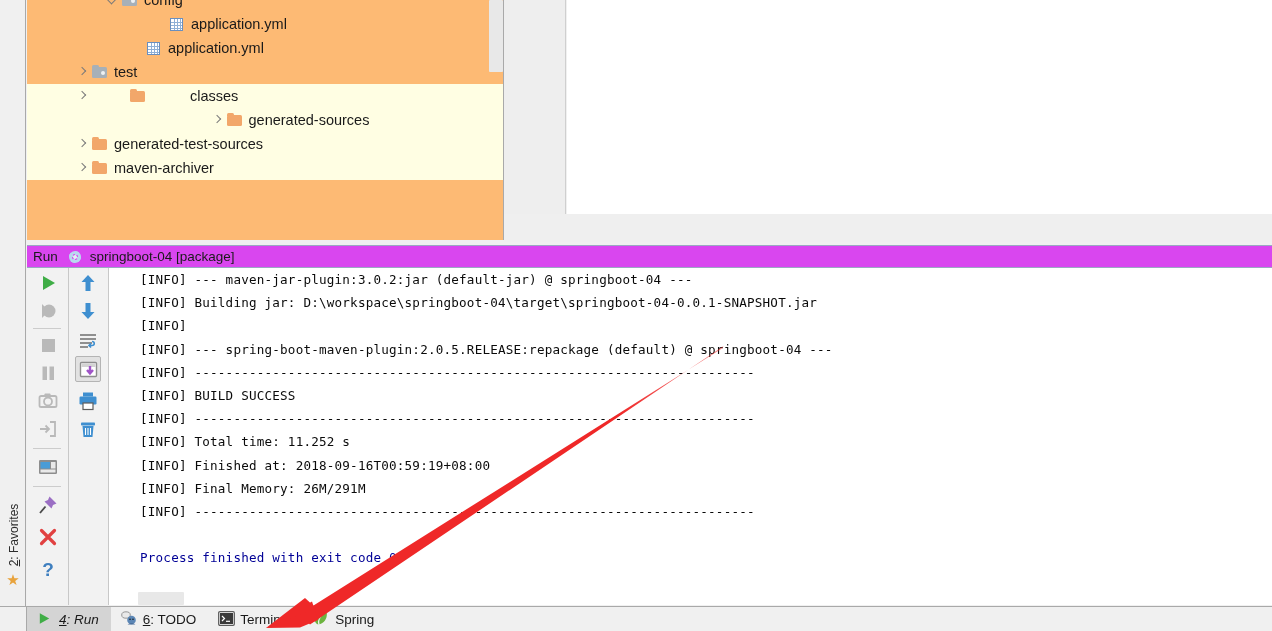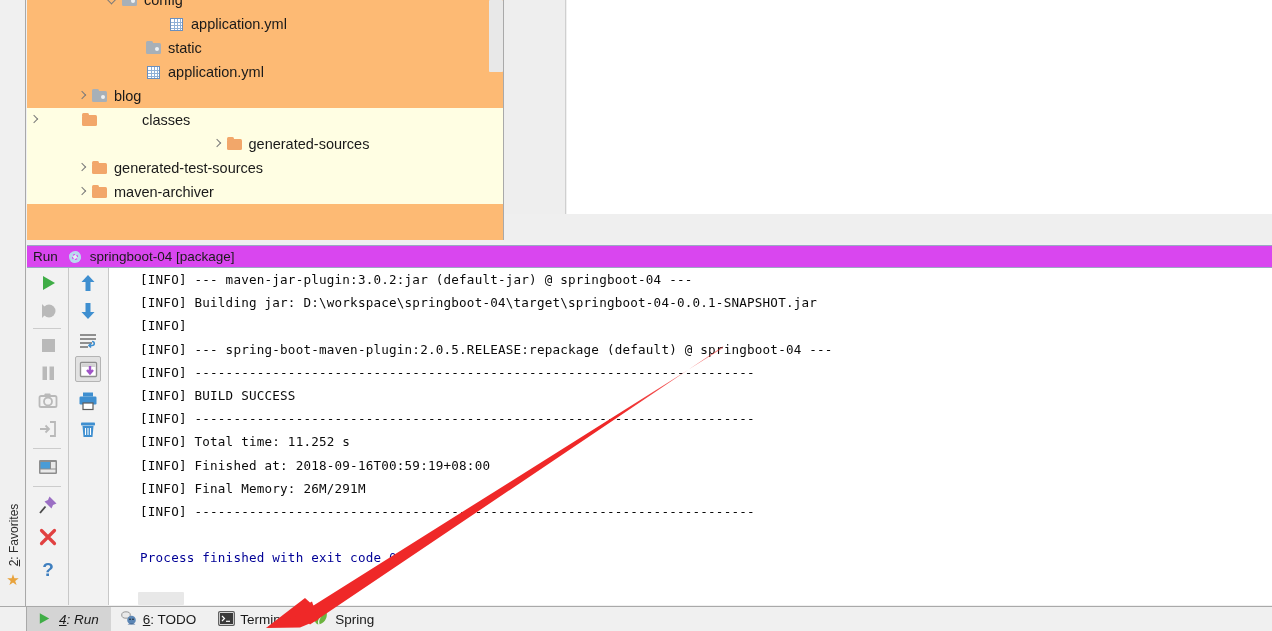--- a/index.html
+++ b/index.html
@@ -376,39 +376,32 @@
         <div class="tree-row" style="padding-left: 125px;">
           <span class="arrow "></span>
           <span class="ico">
             <span class="yml-ico"></span>
           </span>
           <span class="tree-label">application.yml</span>
         </div>
         <div class="tree-row" style="padding-left: 102px;">
           <span class="arrow "></span>
           <span class="ico">
-            <span class="folder-gray"></span>
-          </span>
-          <span class="tree-label">static</span>
-        </div>
-        <div class="tree-row" style="padding-left: 102px;">
-          <span class="arrow "></span>
-          <span class="ico">
             <span class="yml-ico"></span>
           </span>
           <span class="tree-label">application.yml</span>
         </div>
         <div class="tree-row" style="padding-left: 48px;">
           <span class="arrow right"></span>
           <span class="ico">
             <span class="folder-gray"></span>
           </span>
-          <span class="tree-label">blog</span>
-        </div>
-        <div class="tree-row excluded" style=" gap: 38px;">
+          <span class="tree-label">test</span>
+        </div>
+        <div class="tree-row excluded" style="padding-left: 48px; gap: 38px;">
           <span class="arrow right"></span>
           <span class="ico">
             <span class="folder-orange"></span>
           </span>
           <span class="tree-label">classes</span>
         </div>
         <div class="tree-row excluded" style="padding-left: 48px; justify-content: center;">
           <span class="arrow right"></span>
           <span class="ico">
             <span class="folder-orange"></span>

